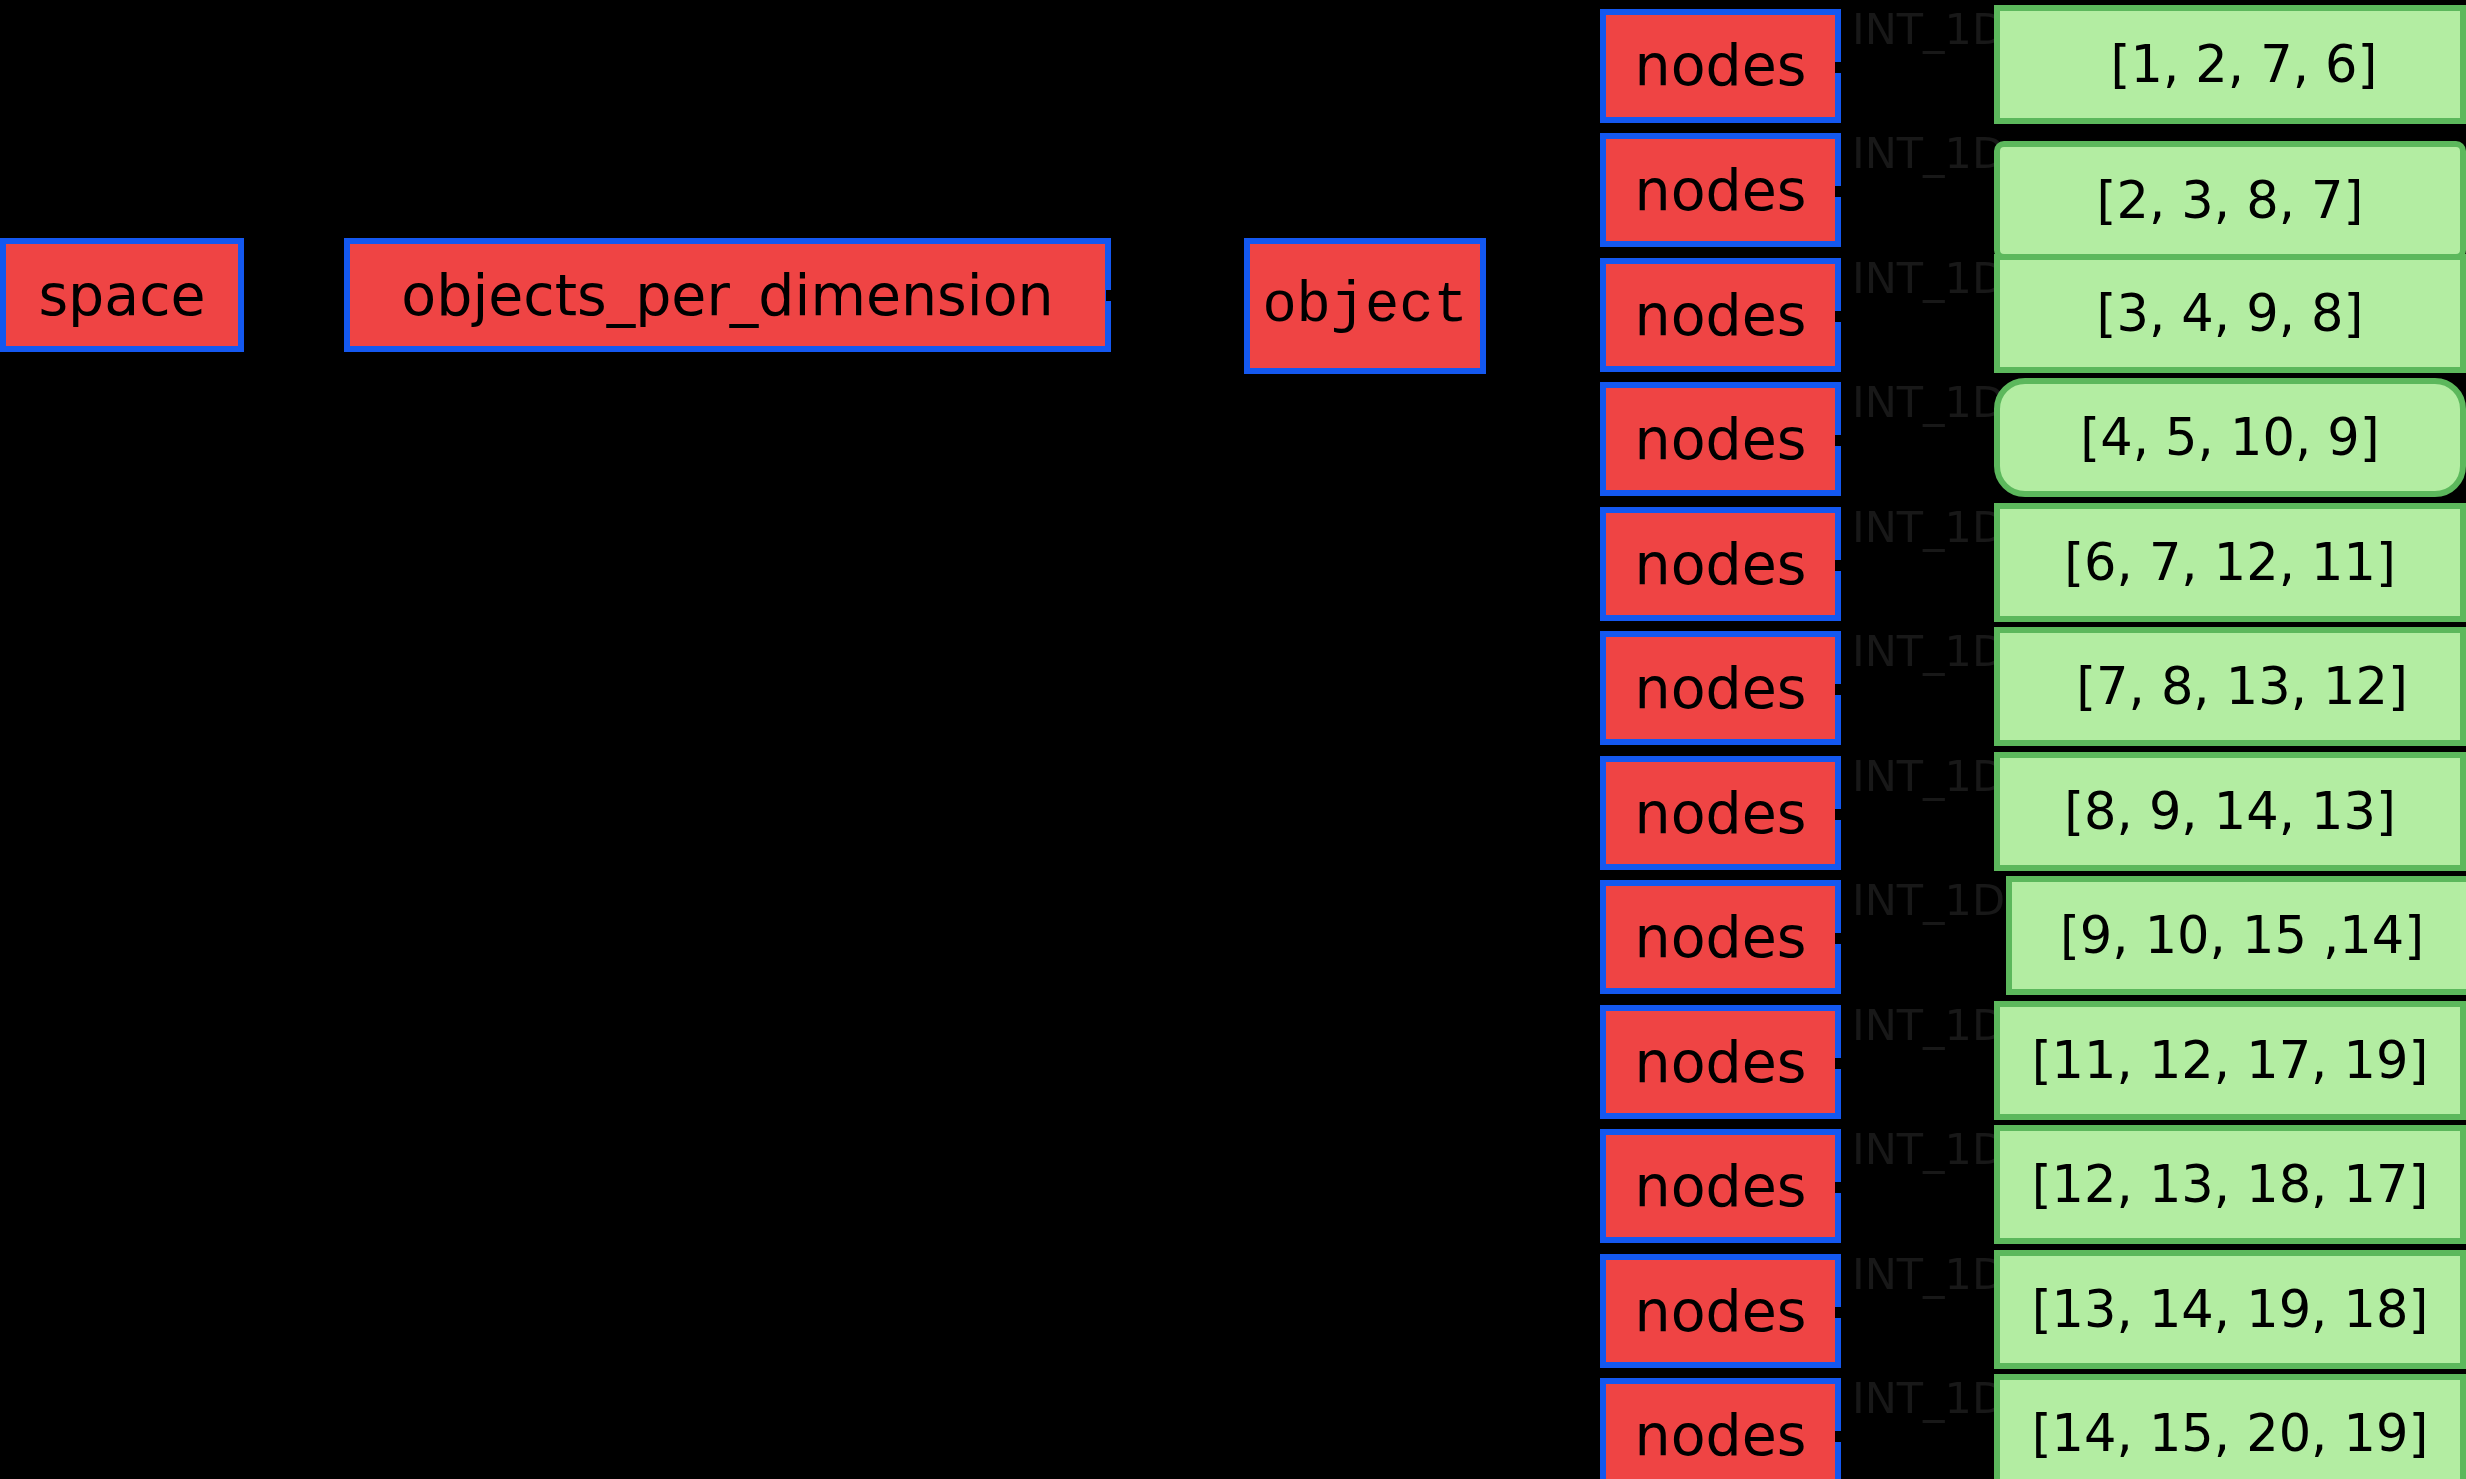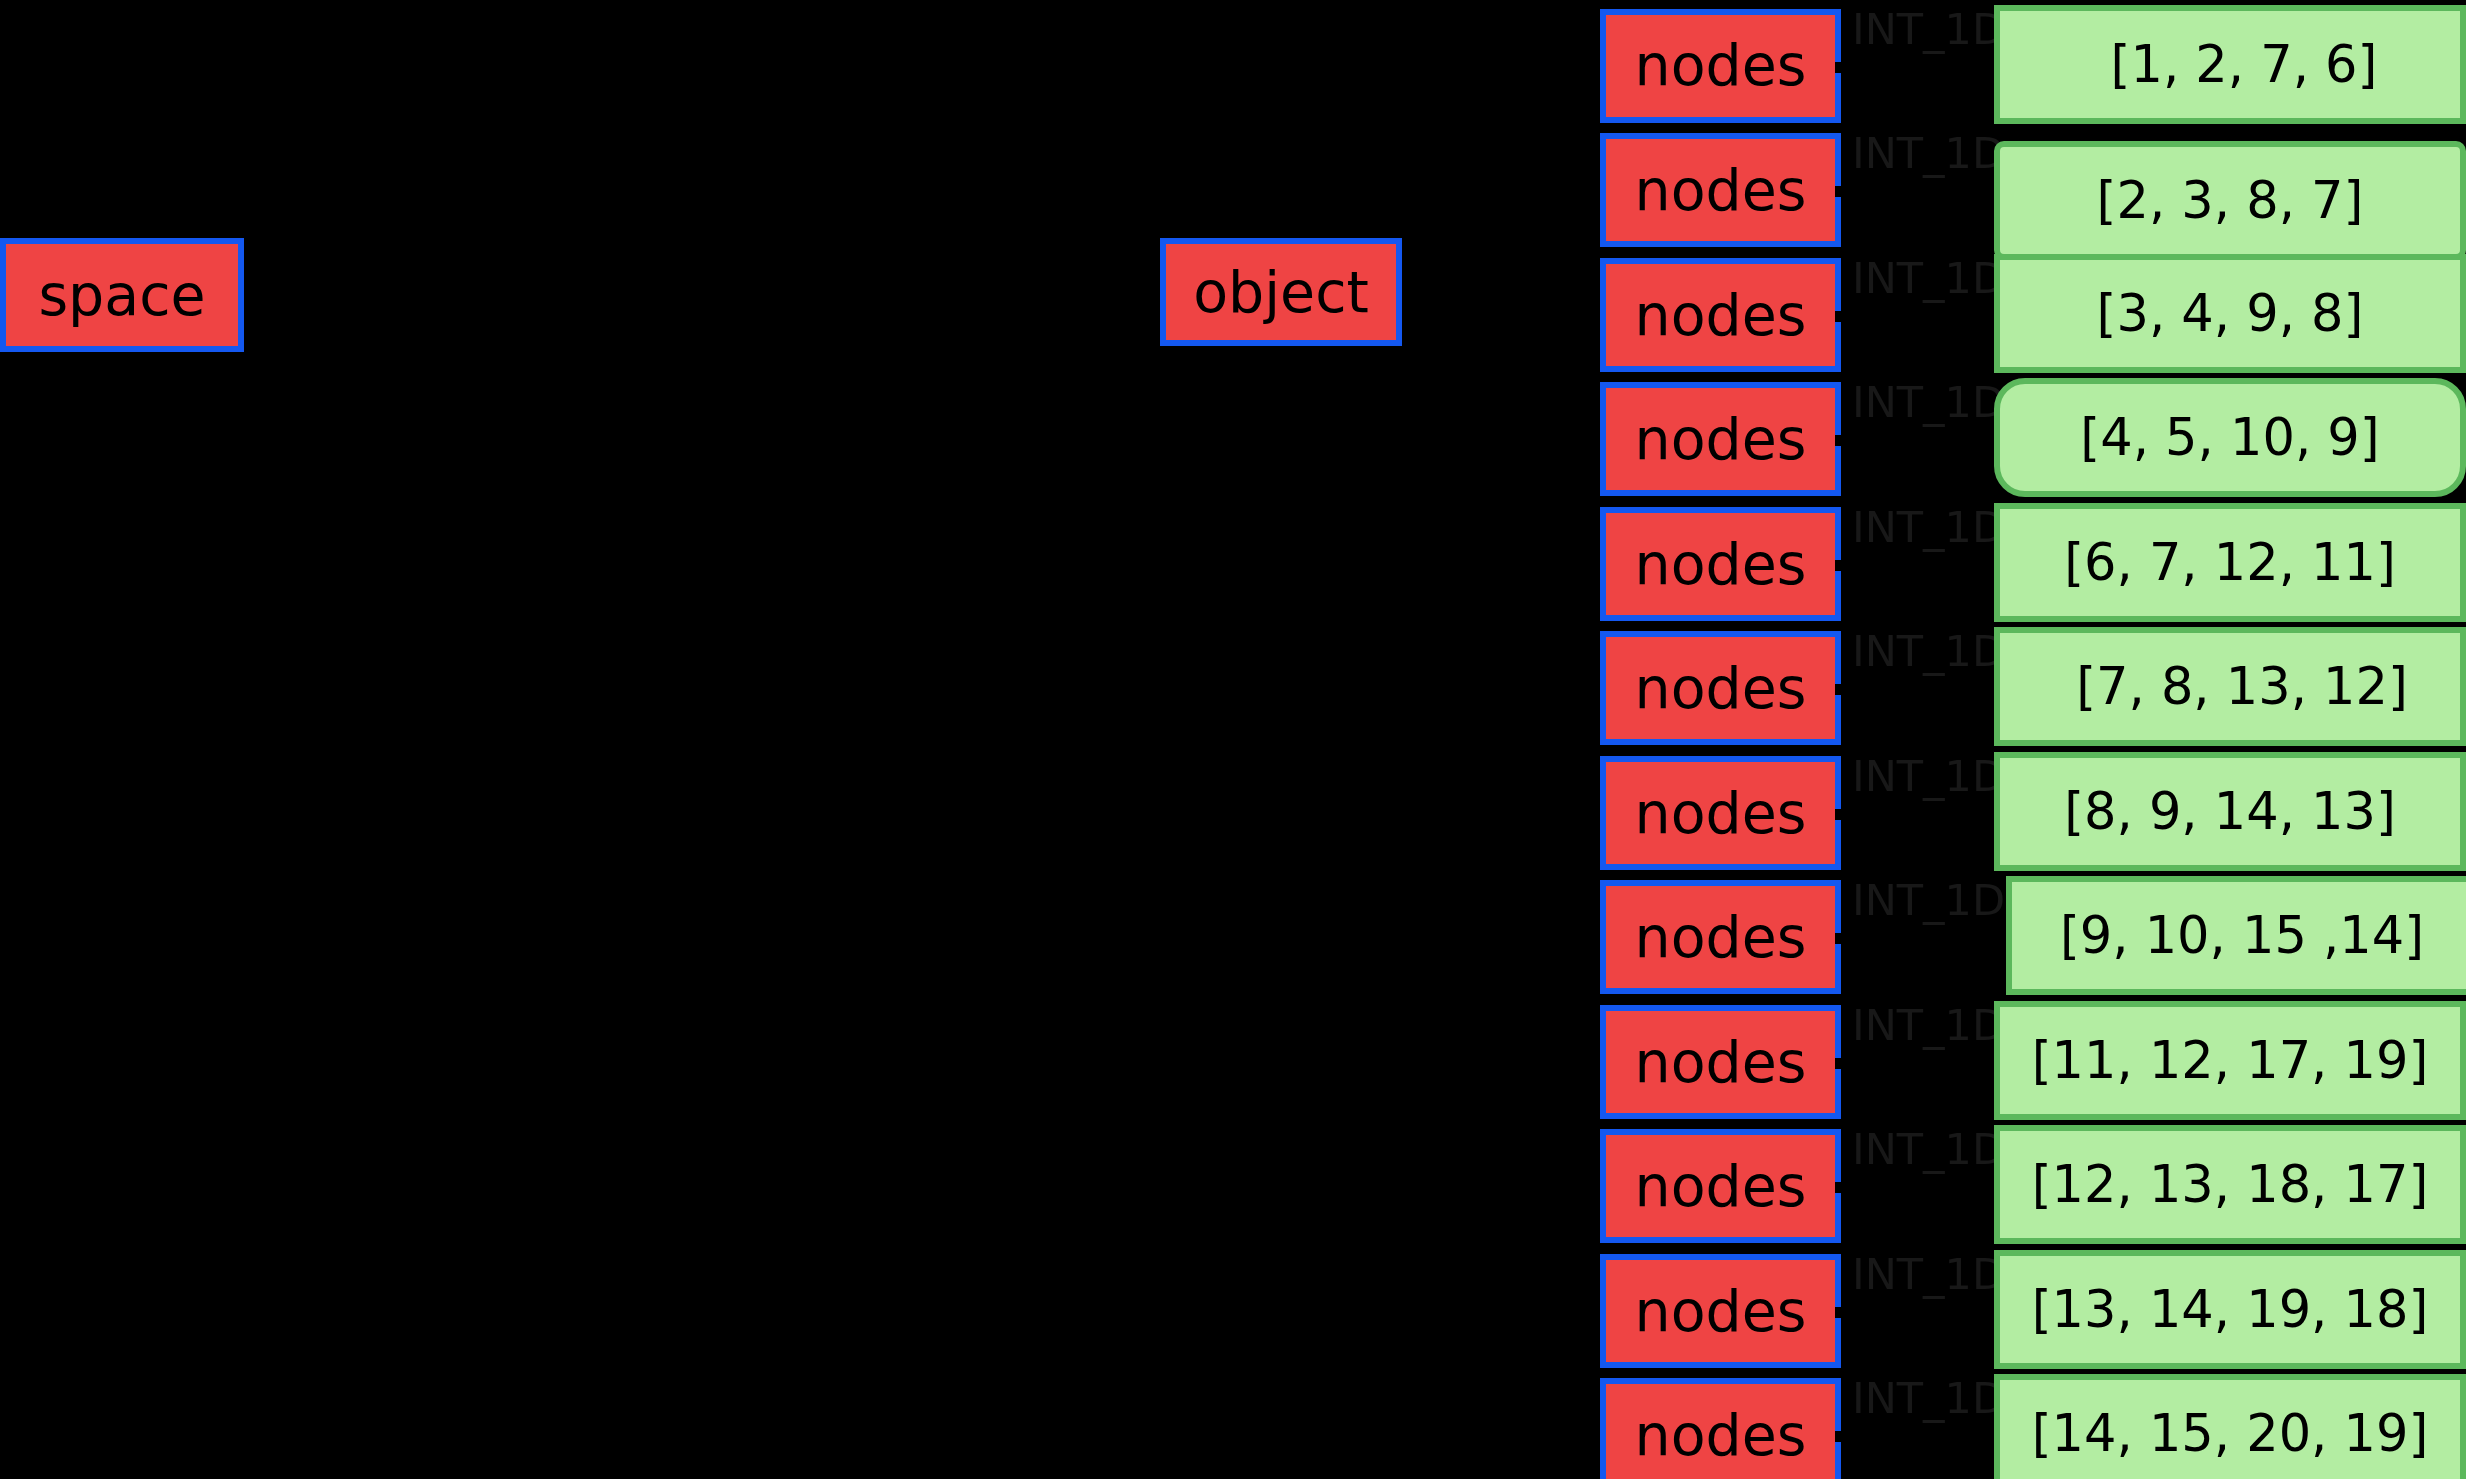--- a/index.html
+++ b/index.html
@@ -77,25 +77,28 @@
 </style>
 </head>
 <body>
 
 <div id="canvas">
 
   <div class="bluebox" style="left:0px; top:238px; width:244px; height:114px;">
     <span class="lbl">space</span>
   </div>
 
+  <div class="bluebox" style="left:344px; top:238px; width:767px; height:114px;">
+    <span class="lbl">objects_per_dimension</span>
+  </div>
 
   <div class="nub right" style="left:1106px; top:290px;"></div>
   <div class="nub left" style="left:1191px; top:290px;"></div>
 
-  <div class="bluebox" style="left:1160px; top:238px; width:242px; height:108px;">
+  <div class="bluebox" style="left:1244px; top:238px; width:242px; height:136px;font-family:Liberation Mono, monospace;">
     <span class="lbl">object</span>
   </div>
 
   <div class="nub left" style="left:1590px; top:62px;"></div>
   <div class="bluebox" style="left:1600px; top:8.8px; width:241px; height:114px;">
     <span class="lbl">nodes</span>
   </div>
   <div class="nub right" style="left:1835px; top:62px;"></div>
   <div class="edgelabel" style="left:1852px; top:7.8px;">INT_1D</div>
   <div class="greenbox" style="left:1994px; top:4.9px; width:472px; height:119px;padding-left:28px;">

